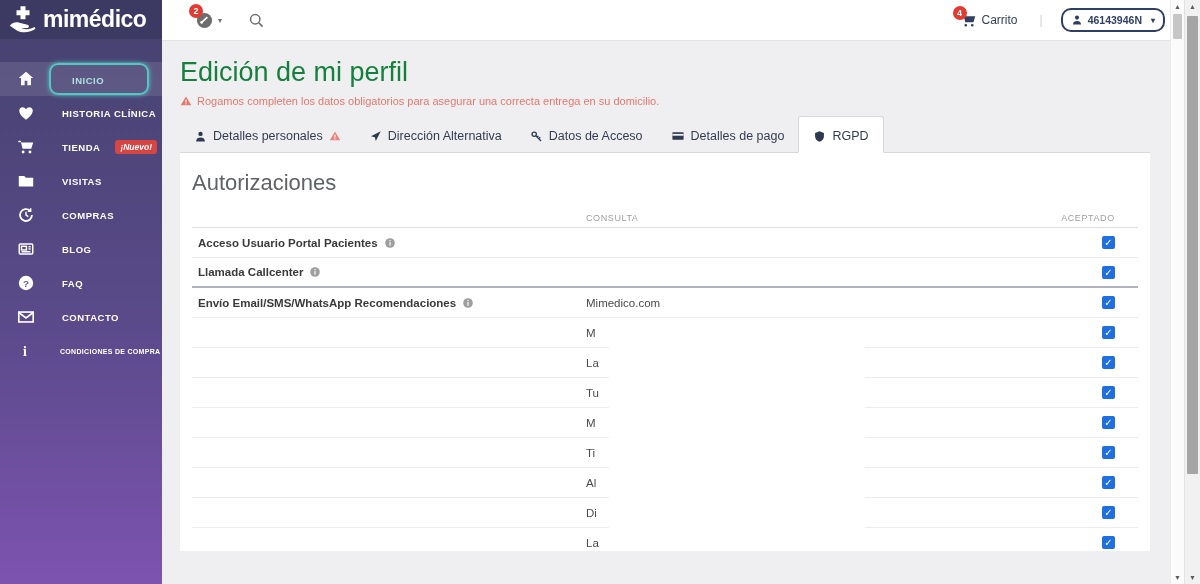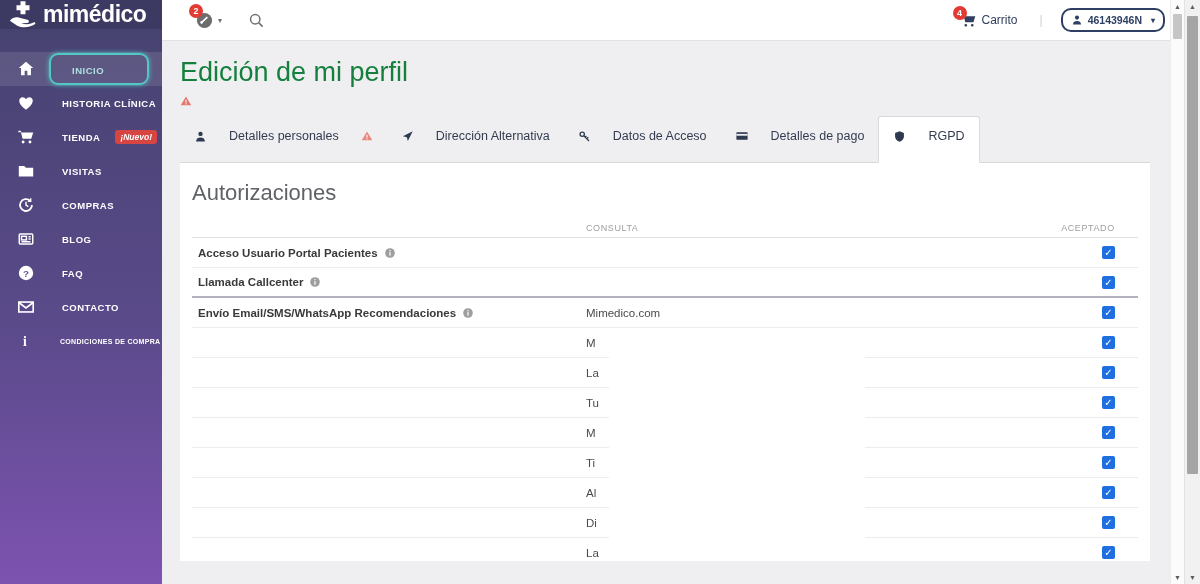--- a/index.html
+++ b/index.html
@@ -2,21 +2,21 @@
 <html><head>
 <meta charset="utf-8">
 <style>
   * { margin:0; padding:0; box-sizing:border-box; }
   html,body { width:1200px; height:584px; overflow:hidden; font-family:"Liberation Sans", sans-serif; background:#fff; }
   .app { position:relative; width:1200px; height:584px; }
 
   
   .sidebar { position:absolute; left:0; top:0; width:162px; height:584px;
     background:linear-gradient(180deg,#45426e 0%,#5a4a8a 55%,#7d53b0 100%); z-index:5; }
-  .logo-block { height:29px; background:#3c3962; display:flex; align-items:center; padding-left:8px; gap:5px; }
+  .logo-block { height:39px; background:#3c3962; display:flex; align-items:center; padding-left:8px; gap:5px; }
   .logo-block svg { flex:none; }
   .logo-text { color:#fff; font-size:23px; font-weight:700; letter-spacing:-0.5px; }
   .nav { margin-top:23px; }
   .nav-item { height:34px; display:flex; align-items:center; padding-left:17px; gap:15px; cursor:pointer; }
   .nav-item .nav-label { color:#fff; font-size:9.5px; font-weight:700; letter-spacing:.5px;padding-left:12px; }
   .nav-item svg { color:#fff; flex:none; }
   .nav-item.active { background:rgba(255,255,255,.11); }
   .focus-box { border:2px solid #52c7c4; box-shadow:0 0 5px rgba(82,199,196,.9); border-radius:9px;
     padding:5px 9px; width:100px; margin-left:-1px; }
   .focus-box .nav-label { color:#aee0de; }
@@ -51,21 +51,21 @@
   .top-divider { color:#d0d0d0; font-size:12px; margin:0 18px 0 22px; }
   .account-btn { display:flex; align-items:center; gap:5px; border:2px solid #2e3f63; border-radius:10px;
     background:#fff; padding:4px 8px; margin-right:5px; cursor:pointer; color:#2e3f63;
     font-size:10.5px; font-weight:700; }
 
   
   .main { position:absolute; left:162px; top:41px; width:1008px; height:543px; background:#efeff1; overflow:hidden; }
   .page-title { margin:16px 0 0 18px; font-size:27px; font-weight:400; color:#15803d; }
   .page-warning { margin:7px 0 9px 18px; font-size:11px; color:#e4786f; display:flex; align-items:center; gap:5px; }
   .tabs { margin-left:18px; width:970px; display:flex; align-items:flex-end; border-bottom:1px solid #d9d9d9; }
-  .tab { display:flex; align-items:center; gap:22px; padding:10px 14px 19px; font-size:12.5px; font-weight:500;
+  .tab { display:flex; align-items:center; gap:6px; padding:10px 14px 9px; font-size:12.5px; font-weight:500;
     color:#333c4f; cursor:pointer; white-space:nowrap; }
   .tab svg { color:#2f3950; }
   .tab.active { background:#fff; border:1px solid #d9d9d9; border-bottom:1px solid #fff;
     border-radius:3px 3px 0 0; margin-bottom:-1px; padding-top:12px; }
   .panel { position:relative; margin-left:18px; width:970px; height:398px; background:#fff; padding:0 12px; overflow:hidden; }
   .section-title { padding-top:17px; font-size:22px; font-weight:400; color:#5f6266; }
   .thead { display:grid; grid-template-columns:390px 1fr 92px; margin-top:12px; height:20px;
     align-items:center; border-bottom:1px solid #e0e0e0; color:#9e9e9e; font-size:9px; letter-spacing:.6px; }
   .thead .h-consulta { padding-left:4px; }
   .thead .h-aceptado { text-align:center; padding-right:8px; }
@@ -210,20 +210,21 @@
   </header>
 
   <main class="main">
     <h1 class="page-title">Edición de mi perfil</h1>
     <div class="page-warning">
       <svg width="12" height="12" viewBox="0 0 20 20">
           <path d="M10 2.5L18.8 17H1.2z" fill="#e4786f"></path>
           <rect x="9.1" y="8" width="1.8" height="4.6" fill="#fff"></rect>
           <rect x="9.1" y="13.8" width="1.8" height="1.8" fill="#fff"></rect>
         </svg>
+      <span>Rogamos completen los datos obligatorios para asegurar una correcta entrega en su domicilio.</span>
     </div>
 
     <div class="tabs">
       <div class="tab">
         <svg width="13" height="13" viewBox="0 0 20 20" fill="currentColor">
             <circle cx="10" cy="6" r="3.4"></circle>
             <path d="M3.2 17.5c.5-4.2 3.1-5.8 6.8-5.8s6.3 1.6 6.8 5.8z"></path>
           </svg>
         <span>Detalles personales</span>
         <svg width="12" height="12" viewBox="0 0 20 20">

